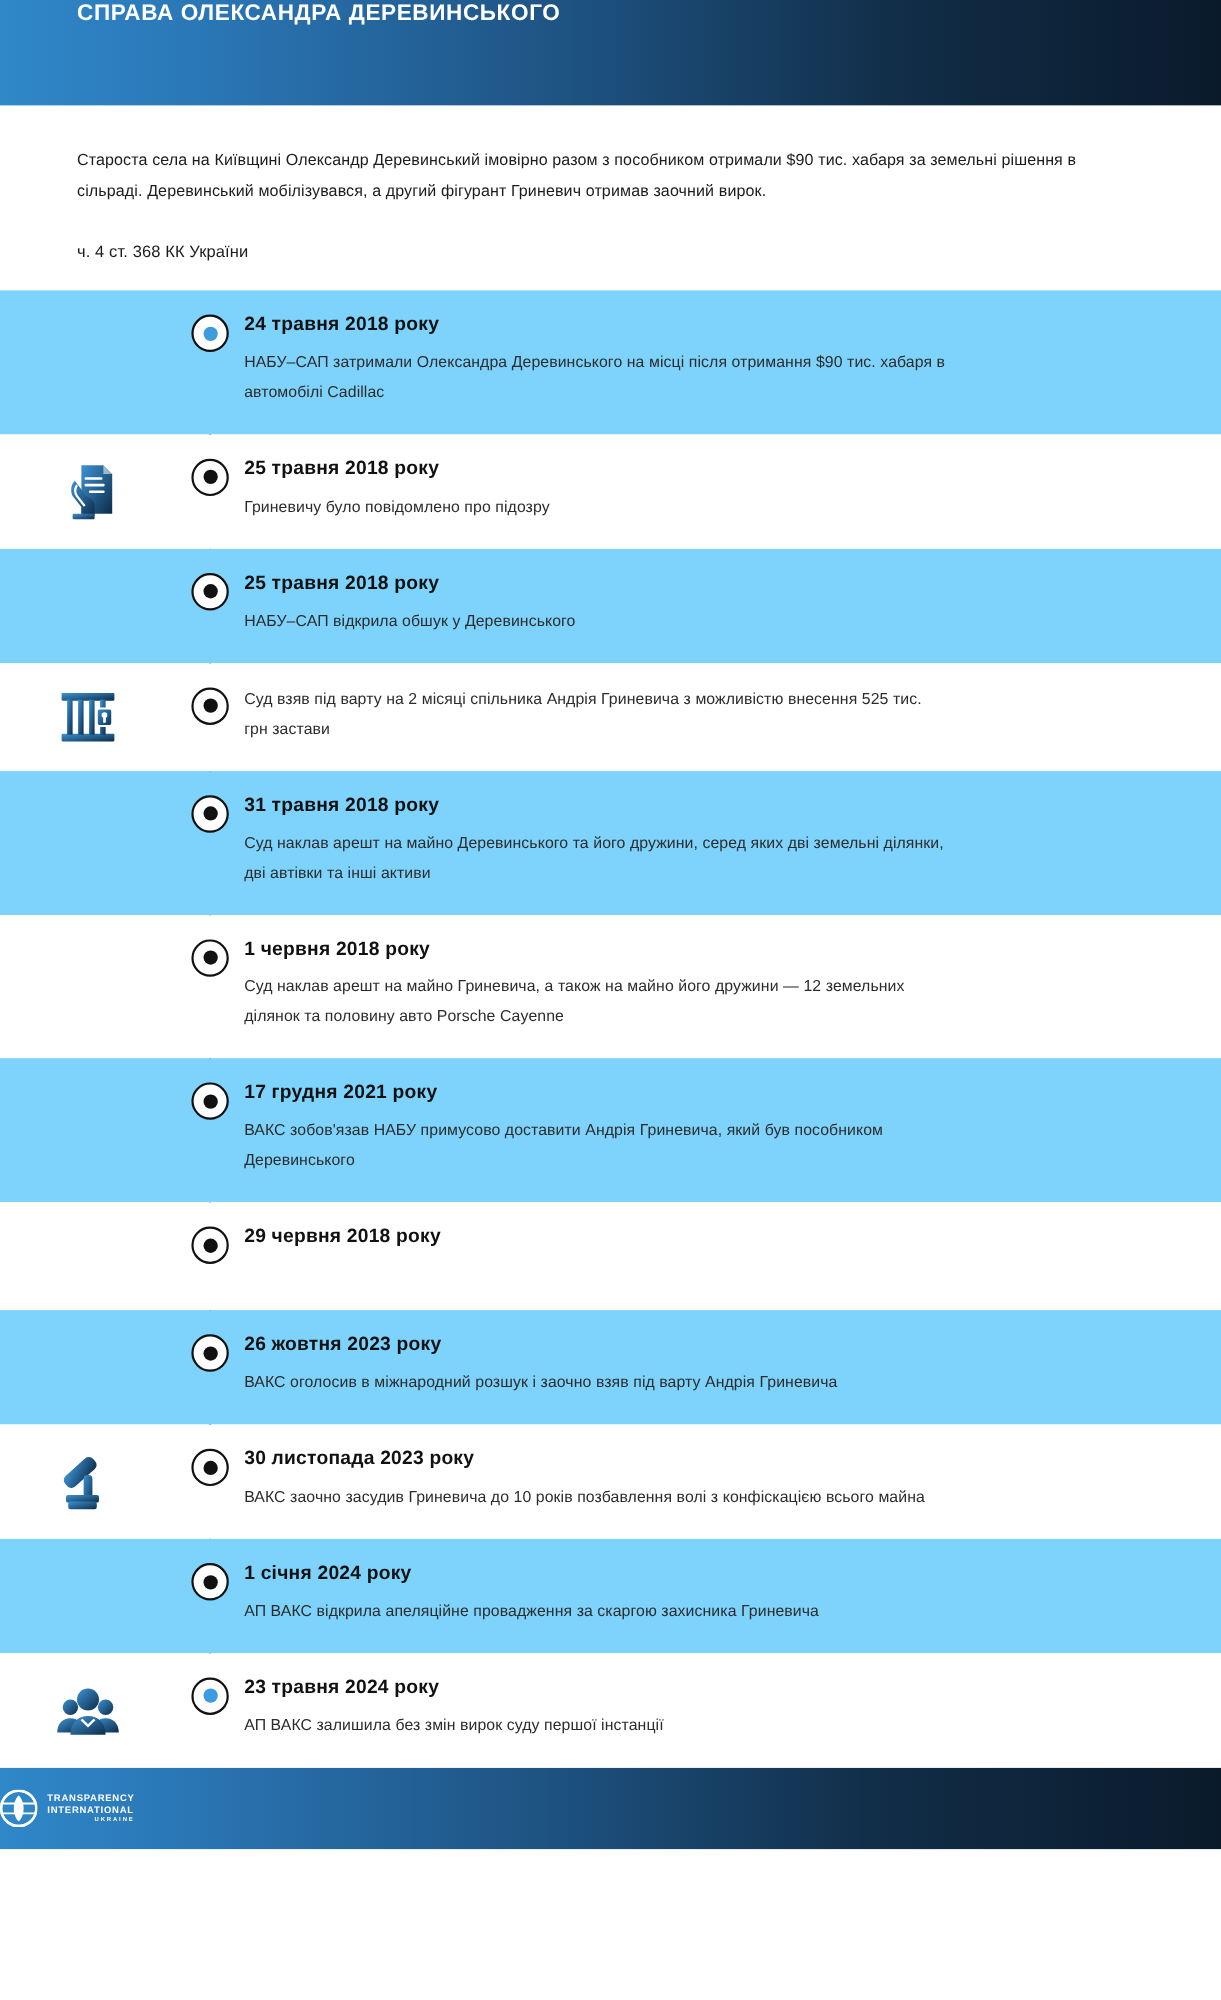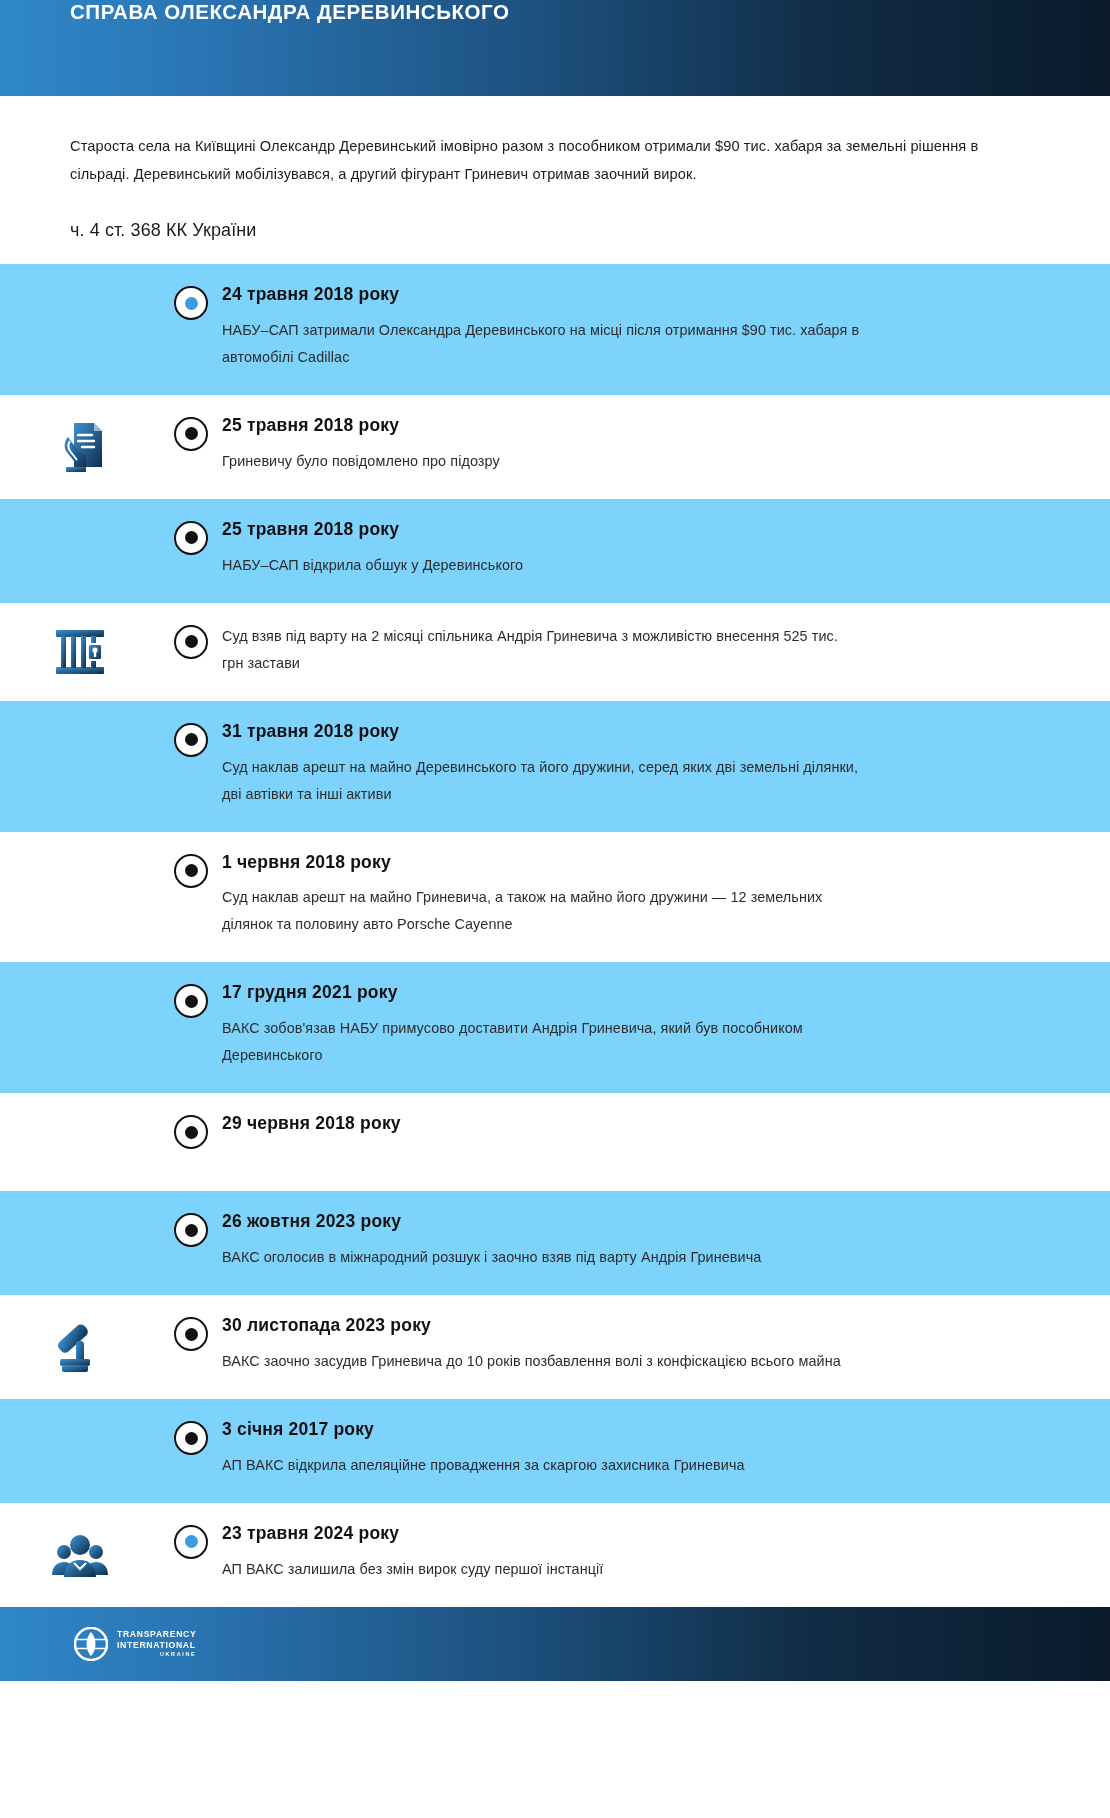--- a/index.html
+++ b/index.html
@@ -44,21 +44,21 @@
   .intro-text {
     font-size: 14.6px;
     line-height: 28px;
     color: #1c1c1c;
     max-width: 940px;
     letter-spacing: 0.1px;
   }
   .intro-article {
     margin-top: 30px;
     padding-bottom: 22px;
-    font-size: 18px;
+    font-size: 15px;
     line-height: 24px;
     color: #1c1c1c;
     letter-spacing: 0.1px;
   }
 
   
   .timeline {
     position: relative;
     width: 100%;
   }
@@ -144,21 +144,20 @@
   }
 
   .icon-svg { display: block; }
 
   
   .footer {
     height: 74px;
     background: linear-gradient(90deg, #2f88c9 0%, #2a75b4 16%, #1d517f 46%, #112d47 72%, #0a1a2b 100%);
     display: flex;
     align-items: center;
-    padding-left: 74px;
   }
   .logo {
     display: flex;
     align-items: center;
     gap: 9px;
   }
   .logo-mark { flex: 0 0 auto; }
   .logo-wordmark {
     display: flex;
     flex-direction: column;
@@ -370,21 +369,21 @@
         </div>
       </div>
       <div class="tl-row alt">
         <div class="tl-icon-cell"></div>
         <div class="tl-dot-cell">
           <div class="tl-dot">
             <span></span>
           </div>
         </div>
         <div class="tl-body">
-          <div class="tl-date">3 січня 2017 року</div>
+          <div class="tl-date">1 січня 2024 року</div>
           <div class="tl-desc">АП ВАКС відкрила апеляційне провадження за скаргою захисника Гриневича</div>
         </div>
       </div>
       <div class="tl-row">
         <div class="tl-icon-cell">
           <svg width="64" height="64" viewBox="0 0 64 64" class="icon-svg">
             <defs>
               <linearGradient id="g11" x1="0" y1="0" x2="1" y2="1">
                 <stop offset="0%" stop-color="#3d93d4"></stop>
                 <stop offset="100%" stop-color="#0d2c49"></stop>

